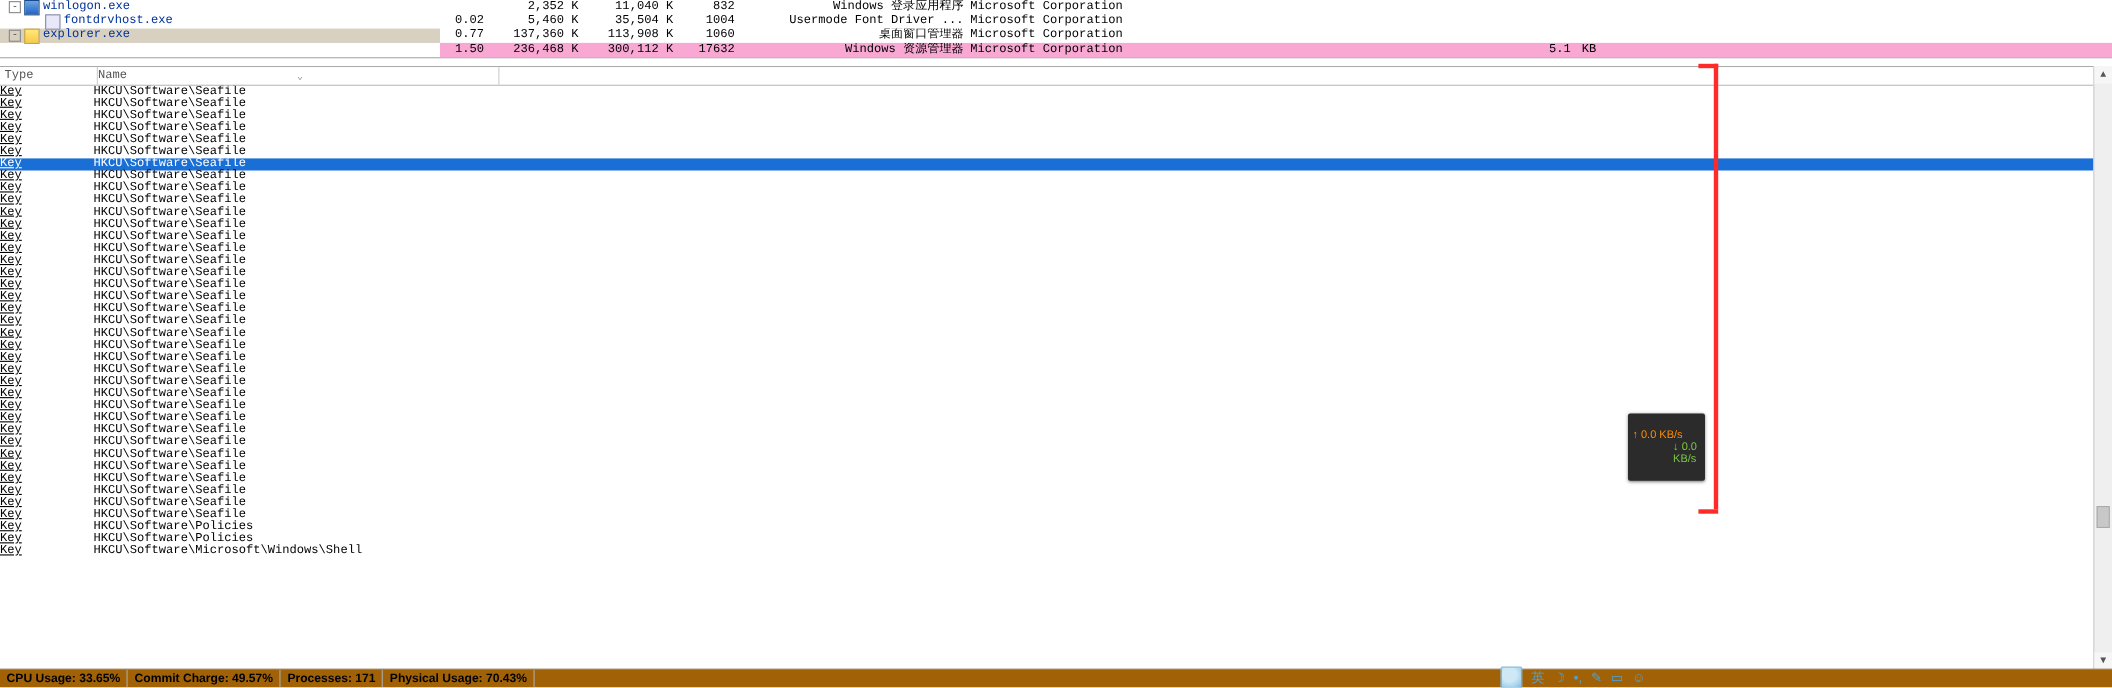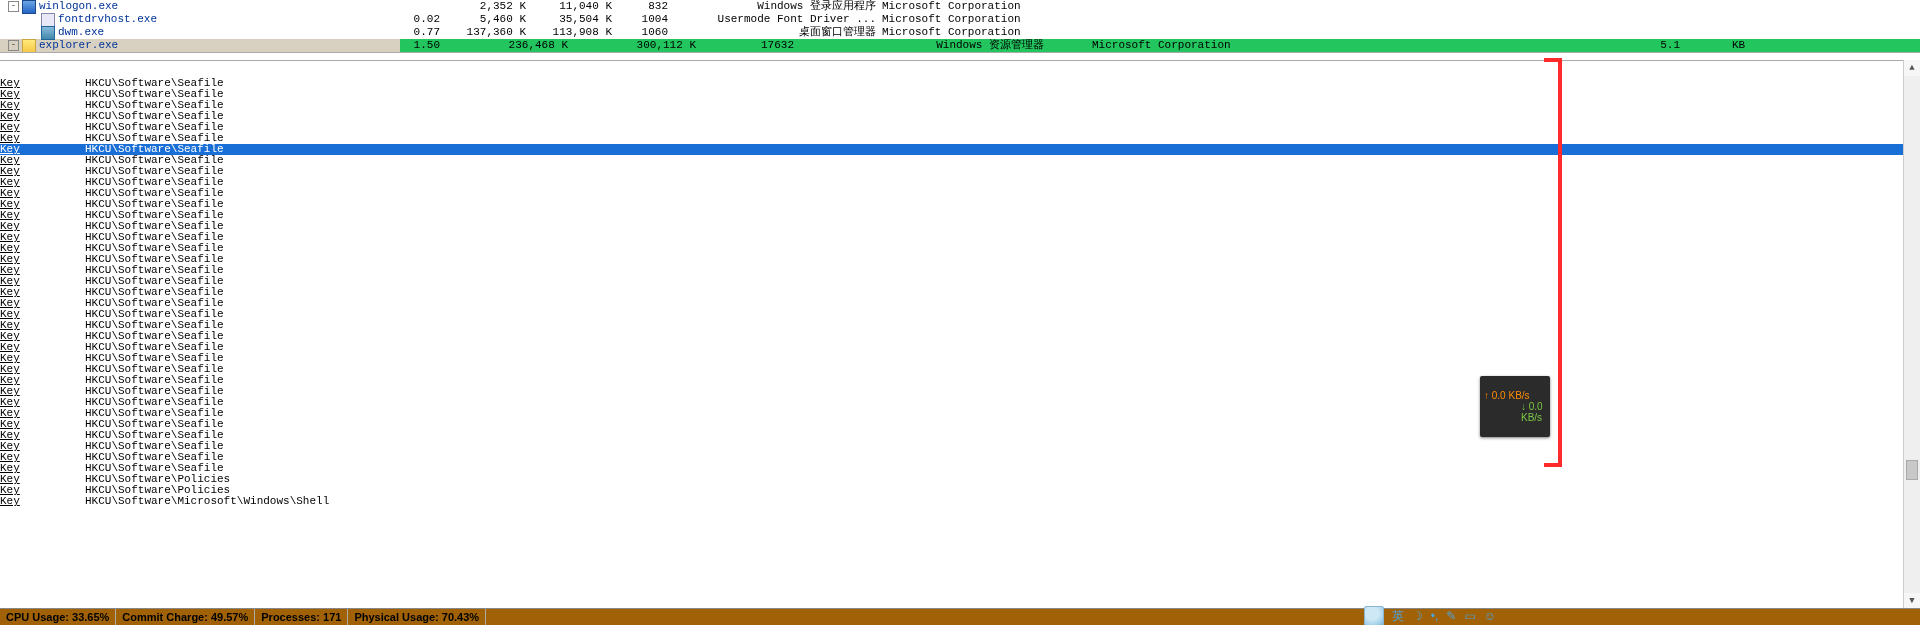--- a/index.html
+++ b/index.html
@@ -73,21 +73,21 @@
     left: 400px;
     top: 0;
     right: 0;
   }
   .mrow {
     height: 13px;
     line-height: 13px;
     display: flex;
     white-space: nowrap;
   }
-  .mrow.sel { background: #22c55e; gap: 42px; }
+  .mrow.sel { background: #f9a8d4; }
   .mc { overflow: hidden; padding-right:6px; }
   .mc.cpu   { width:40px; text-align:right; }
   .mc.priv  { width:80px; text-align:right; }
   .mc.ws    { width:80px; text-align:right; }
   .mc.pid   { width:50px; text-align:right; padding-right:4px;}
   .mc.desc  { width:200px; text-align:right; padding-left:4px;}
   .mc.comp  { width:200px; text-align:left; }
   .mc.io1   { width:340px; text-align:right; }
   .mc.io2   { width:30px;  text-align:left; padding-left:4px;}
 
@@ -253,25 +253,20 @@
       <div class="tree-row" style="padding-left: 8px;">
         <span class="tree-toggle">-</span>
         <span class="tree-icon winlogon"></span>
         <span class="tree-name">winlogon.exe</span>
       </div>
       <div class="tree-row" style="padding-left: 28px;">
         <span style="display: inline-block; width: 13px;"></span>
         <span class="tree-icon font"></span>
         <span class="tree-name">fontdrvhost.exe</span>
       </div>
-      <div class="tree-row" style="padding-left: 28px;">
-        <span style="display: inline-block; width: 13px;"></span>
-        <span class="tree-icon dwm"></span>
-        <span class="tree-name">dwm.exe</span>
-      </div>
       <div class="tree-row sel" style="padding-left: 8px;">
         <span class="tree-toggle">-</span>
         <span class="tree-icon explorer"></span>
         <span class="tree-name">explorer.exe</span>
       </div>
     </div>
   <div class="metrics-col" id="metrics-col">
       <div class="mrow">
         <span class="mc cpu"></span>
         <span class="mc priv">2,352 K</span>
@@ -309,20 +304,25 @@
         <span class="mc pid">17632</span>
         <span class="mc desc">Windows 资源管理器</span>
         <span class="mc comp">Microsoft Corporation</span>
         <span class="mc io1">5.1</span>
         <span class="mc io2">KB</span>
       </div>
     </div>
 </div>
 
 <div class="registry-pane">
+  <div class="reg-header">
+    <div class="hcol type-h">Type</div>
+    <div class="hcol name-h">Name</div>
+    <span class="hcol-sort">⌄</span>
+  </div>
   <div class="reg-body" id="reg-body">
       <div class="reg-row">
         <span class="rc-type">Key</span>
         <span class="rc-name">HKCU\Software\Seafile</span>
       </div>
       <div class="reg-row">
         <span class="rc-type">Key</span>
         <span class="rc-name">HKCU\Software\Seafile</span>
       </div>
       <div class="reg-row">

